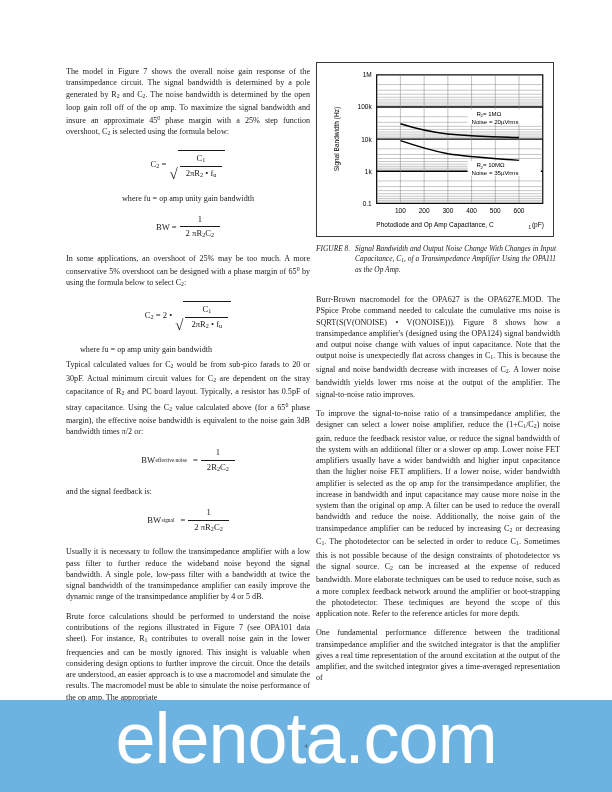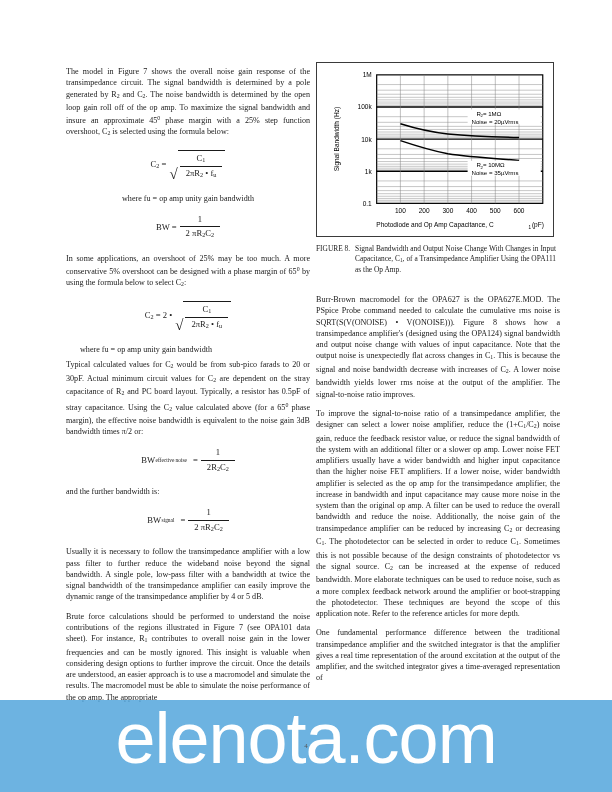--- a/index.html
+++ b/index.html
@@ -40,20 +40,21 @@
   
   .figure{position:absolute;left:316px;top:62px;width:240px;}
   .figbox{
     width:238px;height:175px;border:1px solid #3a3a3a;background:#fff;
     box-sizing:border-box;position:relative;
   }
   .plotwrap{position:absolute;left:0;top:0;width:100%;height:100%;}
   .figcap{
     margin-top:7px;font-size:7.4px;line-height:9.6px;text-align:justify;
     display:flex;
+    font-style:italic;
   }
   .figcap .lbl{white-space:nowrap;font-weight:normal;margin-right:5px;}
   .figcap .txt{flex:1;}
 
   
   .wm-band{
     position:absolute;left:0;top:700px;width:612px;height:92px;
     background:#55a6dc;opacity:0.86;
   }
   .wm-text{
@@ -140,21 +141,21 @@
       <div class="eq-inner">
         <span class="lhs bwlabel">BW<span class="sfx">effective noise</span></span>
         <span class="lhs" style="margin:0 3px;">=</span>
         <span class="frac">
           <span class="num">1</span>
           <span class="den">2R<sub>2</sub>C<sub>2</sub></span>
         </span>
       </div>
     </div>
 
-    <p>and the further bandwidth is:</p>
+    <p>and the signal feedback is:</p>
 
     <div class="eq">
       <div class="eq-inner">
         <span class="lhs bwlabel">BW<span class="sfx">signal</span></span>
         <span class="lhs" style="margin:0 3px;">=</span>
         <span class="frac">
           <span class="num">1</span>
           <span class="den">2 πR<sub>2</sub>C<sub>2</sub></span>
         </span>
       </div>

